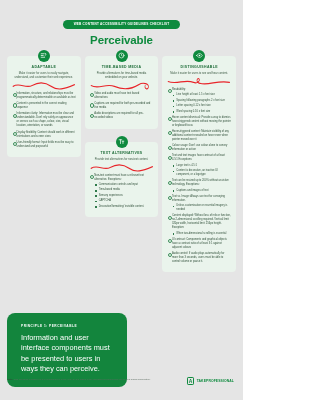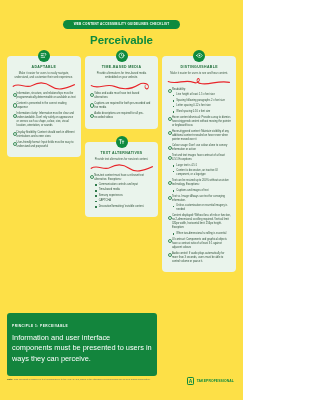--- a/index.html
+++ b/index.html
@@ -2,21 +2,21 @@
 <html><head>
 <meta charset="utf-8">
 <style>
   * { box-sizing: border-box; margin: 0; padding: 0; }
   html, body {
     width: 243px; height: 400px;
     background: #ffffff;
     font-family: "Liberation Sans", sans-serif;
     overflow: hidden;
   }
-  .page { position: relative; width: 243px; height: 400px; background: #fde047; }
+  .page { position: relative; width: 243px; height: 400px; background: #e5e5e5; }
 
   
   .header { padding-top: 11px; text-align: center; }
   .badge {
     display: inline-block;
     background: #0e8a3e;
     color: #ffffff;
     border-radius: 9px;
     padding: 3.2px 11px 3.4px;
     font-size: 3.1px;
@@ -110,24 +110,24 @@
     position: absolute;
     left: 0.8px; top: 1.45px;
     width: 1.7px; height: 1.7px;
     background: #2f7a4a;
   }
 
   
   .banner {
     position: absolute;
     left: 7px; top: 313px;
-    width: 150px;
+    width: 120px;
     background: #13853d;
-    border-radius: 3px;
-    padding: 11px 5px 12px;
+    border-radius: 8px;
+    padding: 11px 14px 12px;
     color: #ffffff;
   }
   .banner-kicker {
     font-size: 3.2px;
     font-weight: bold;
     letter-spacing: 0.5px;
     margin-bottom: 4.5px;
   }
   .banner-text {
     font-size: 7.4px;

